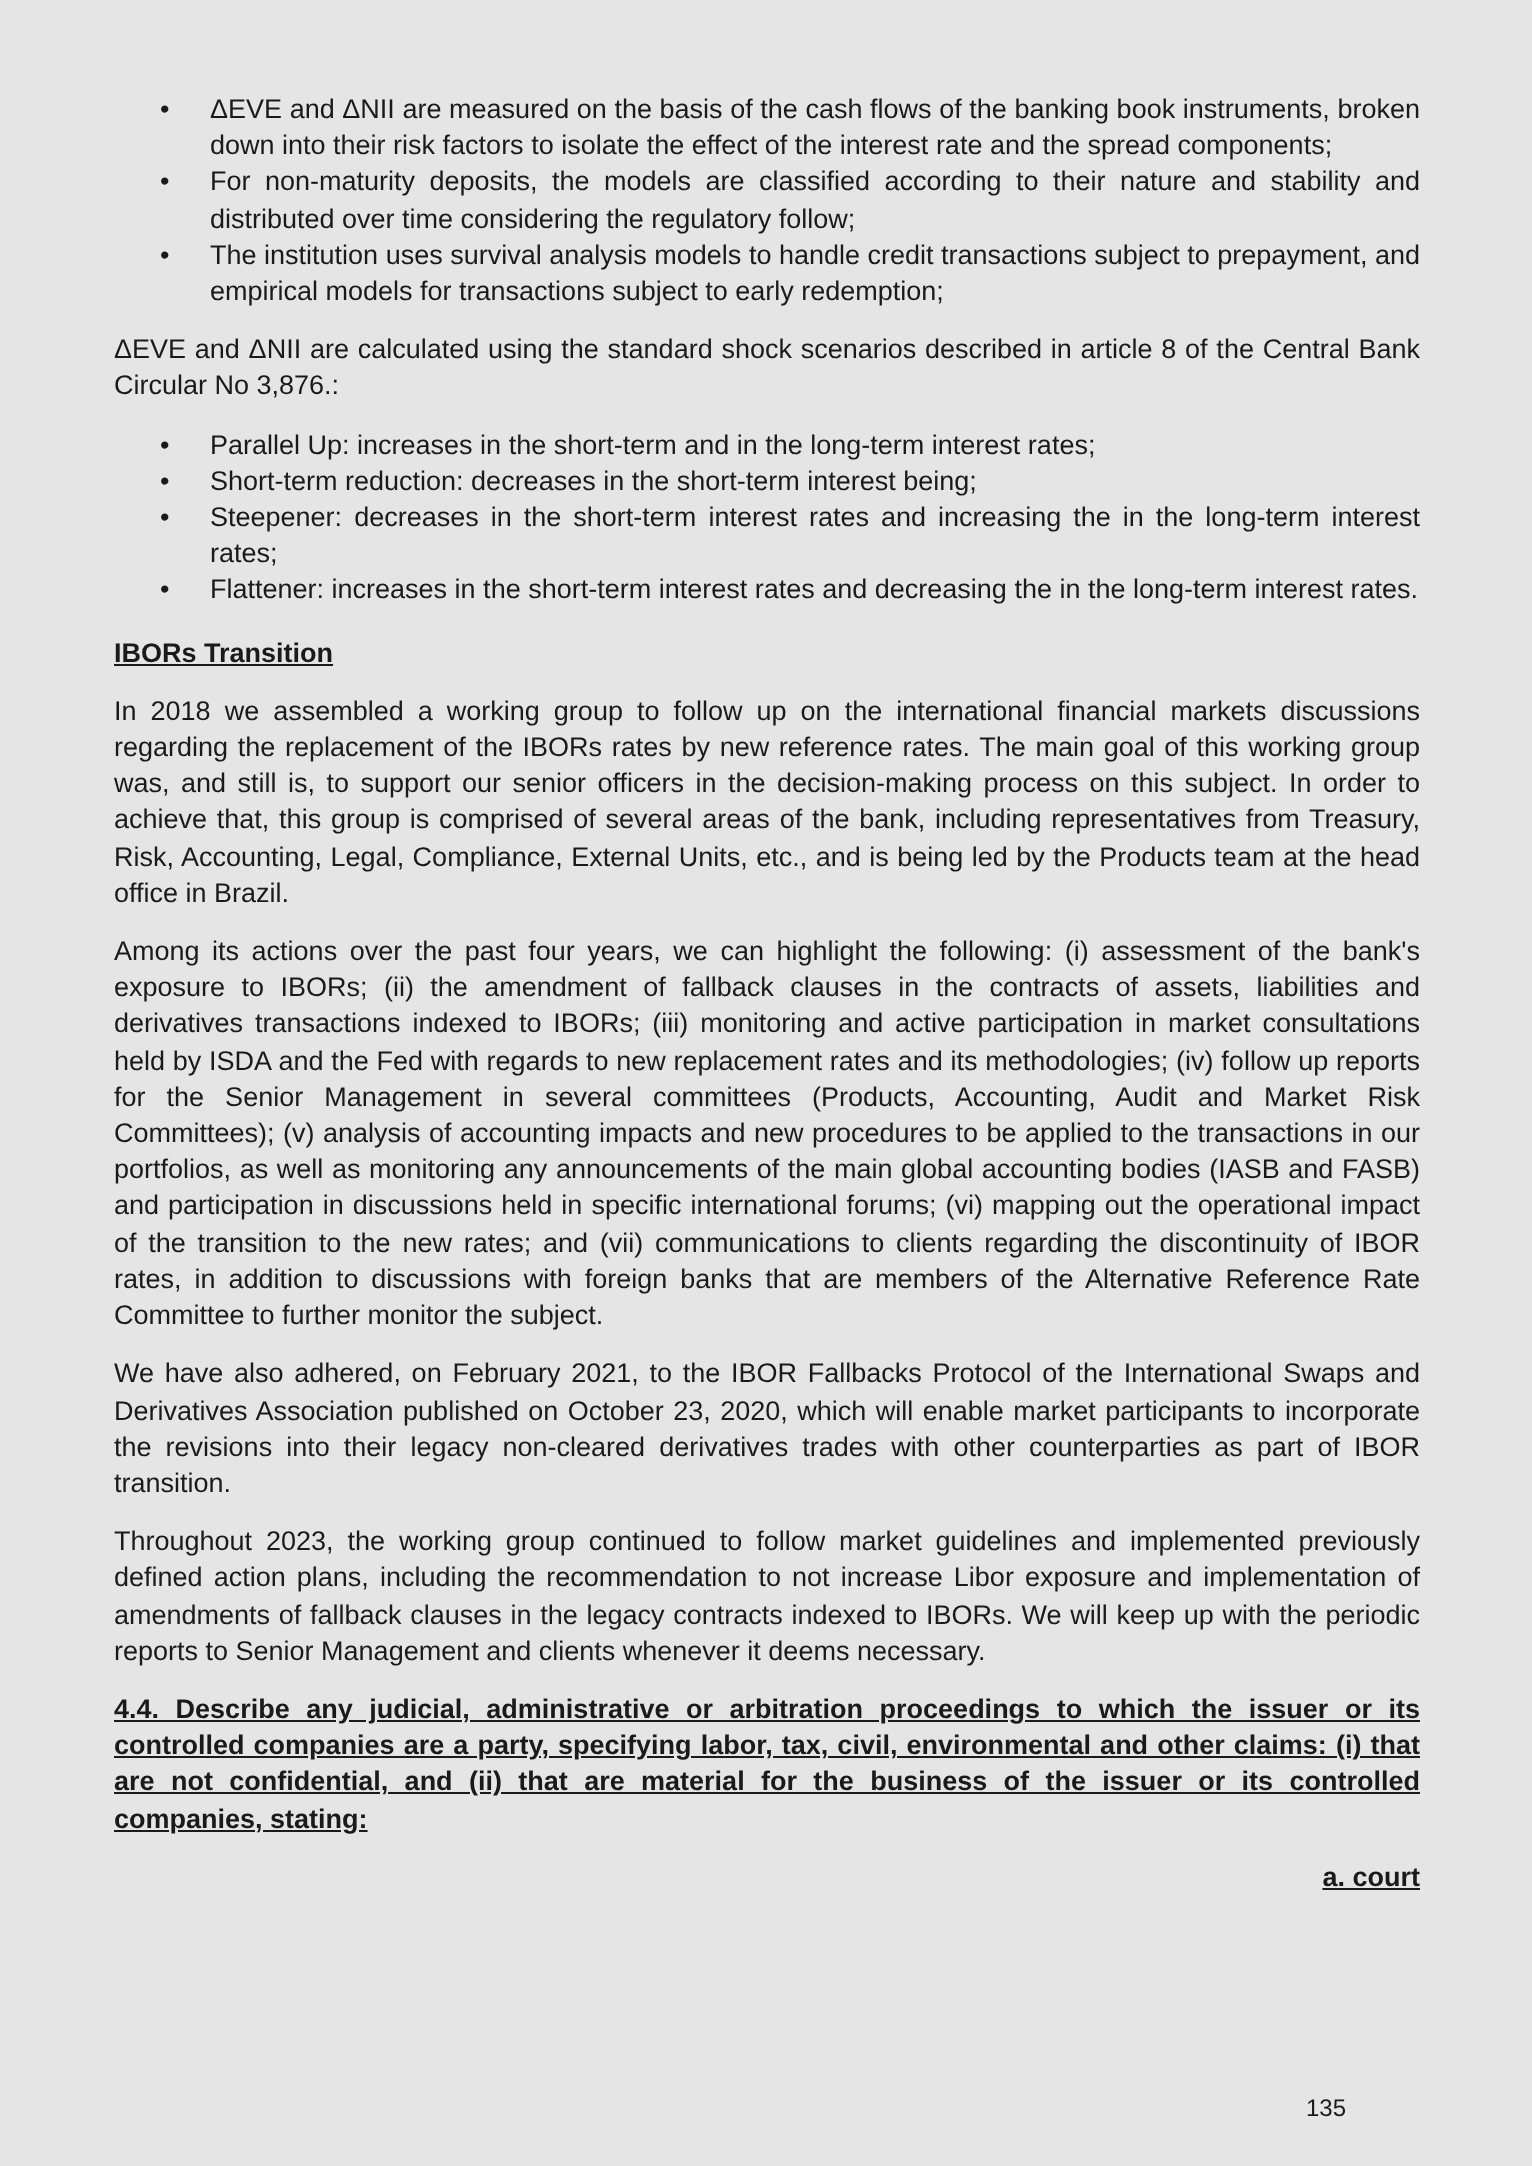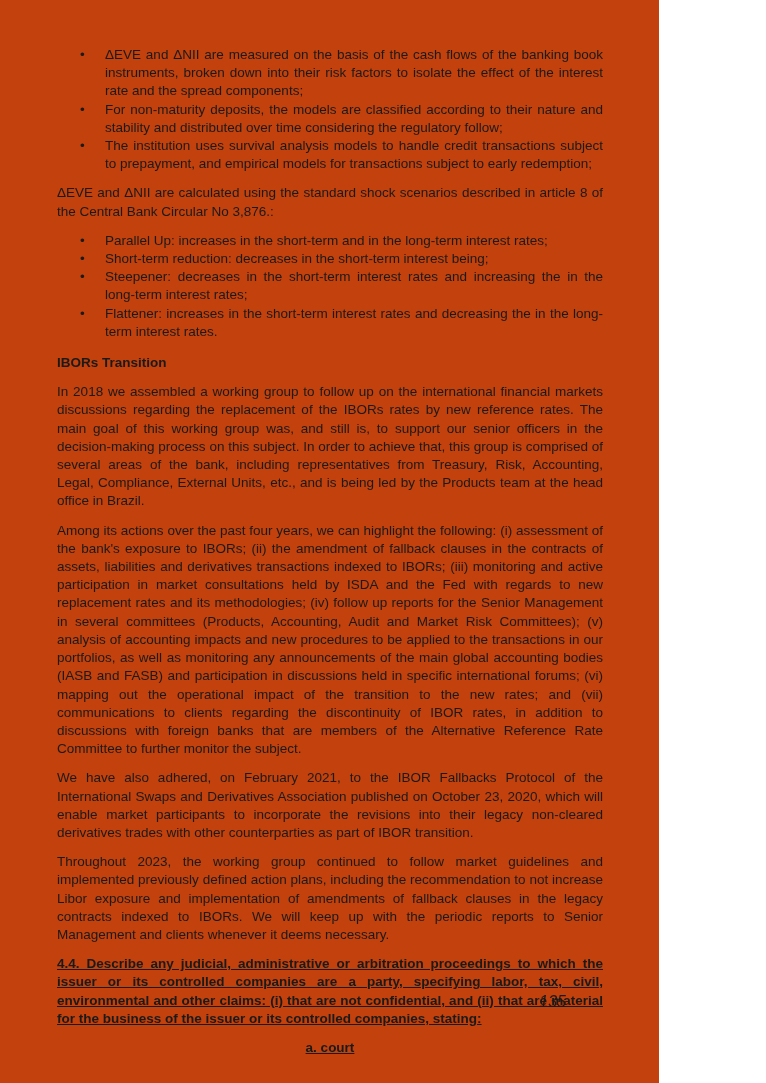--- a/index.html
+++ b/index.html
@@ -2,23 +2,23 @@
 <html><head>
 <meta charset="utf-8">
 <style>
   html, body {
     margin: 0;
     padding: 0;
     background: #ffffff;
   }
   .page {
     position: relative;
-    width: 659px;
+    width: 766px;
     height: 1083px;
-    background: #c2410c;
+    background: #e5e5e5;
     font-family: "Liberation Sans", sans-serif;
     font-size: 13.5px;
     line-height: 18.2px;
     color: #1a1a1a;
     overflow: hidden;
     box-sizing: border-box;
   }
   .content {
     position: absolute;
     top: 46px;
@@ -27,21 +27,21 @@
   }
   .content p {
     margin: 0 0 11px 0;
     text-align: justify;
   }
   .content p.bold {
     font-weight: bold;
     text-decoration: underline;
   }
   .content p.no-justify {
-    text-align: center;
+    text-align: right;
   }
   ul.bullets {
     margin: 0 0 11px 0;
     padding: 0;
     list-style: none;
   }
   ul.bullets li {
     position: relative;
     padding-left: 48px;
     text-align: justify;
@@ -51,29 +51,29 @@
     content: "\2022";
     position: absolute;
     left: 23px;
     top: 0;
   }
   h2.subheading {
     font-size: 13.5px;
     line-height: 18.2px;
     font-weight: bold;
     margin: 13px 0 11px 0;
+    text-decoration: underline;
   }
   .page-number {
     position: absolute;
-    top: 995px;
+    top: 1047px;
     right: 93px;
-    font-size: 16px;
+    font-size: 12px;
     line-height: 14px;
     color: #1a1a1a;
-    font-style: italic;
   }
 </style>
 </head>
 <body>
 
 <div class="page">
   <section class="content">
 
     <ul class="bullets">
       <li>ΔEVE and ΔNII are measured on the basis of the cash flows of the banking book instruments, broken down into their risk factors to isolate the effect of the interest rate and the spread components;</li>

